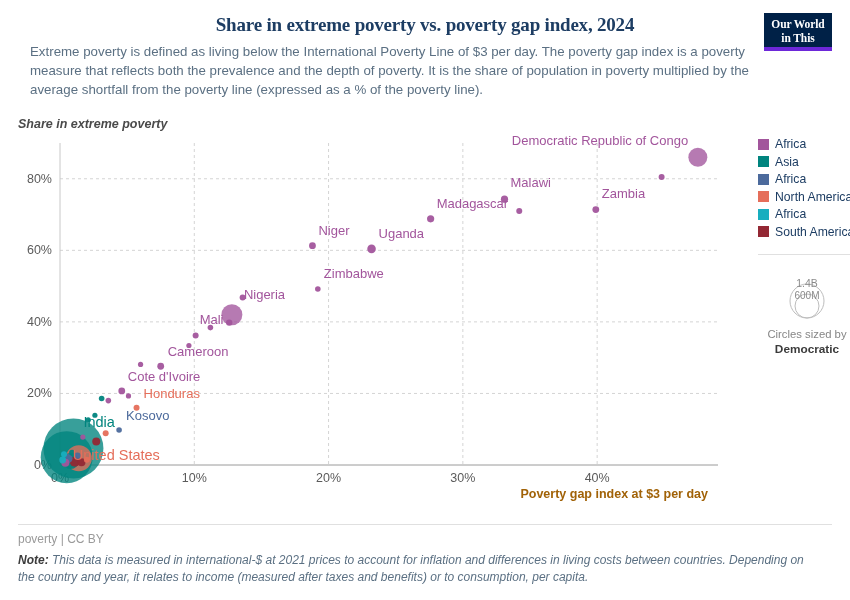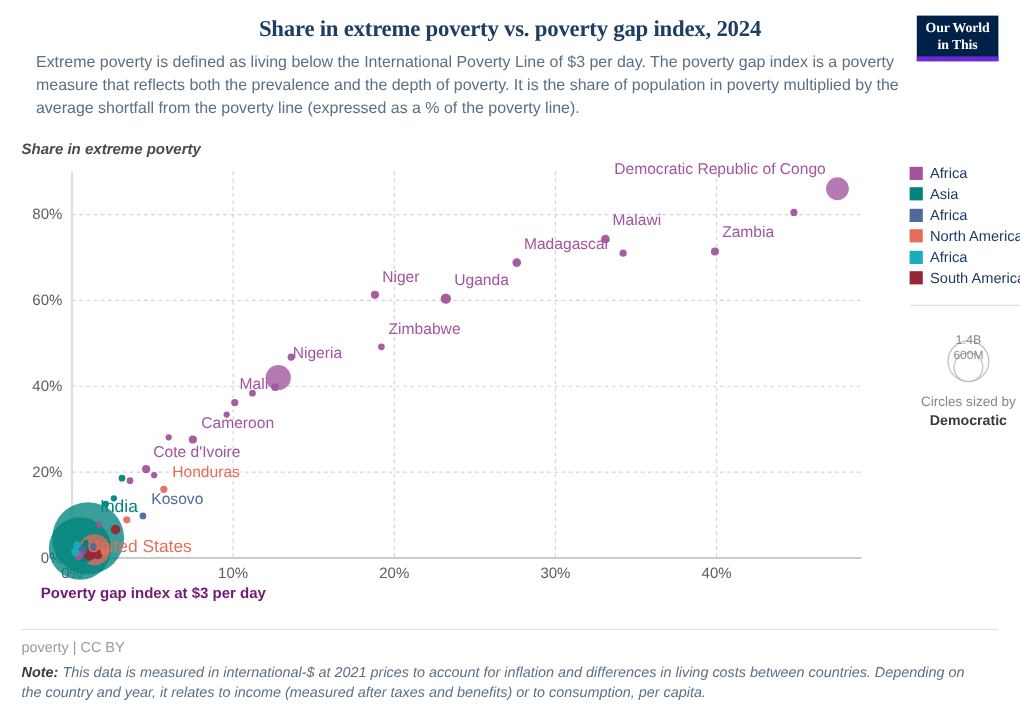--- a/index.html
+++ b/index.html
@@ -78,27 +78,27 @@
     height: 370px;
     margin-top: 4px;
   }
   .plot-svg {
     position: absolute;
     left: 0;
     top: 0;
   }
   .axis-title-x {
     position: absolute;
-    left: 16px;
+    left: 0;
     top: 352px;
     width: 690px;
-    text-align: left;
+    text-align: right;
     font-size: 12.5px;
     font-weight: bold;
-    color: #701a75;
+    color: #a16207;
   }
 
   
   .legend {
     position: absolute;
     left: 740px;
     top: 0px;
     width: 110px;
   }
   .legend-row {

